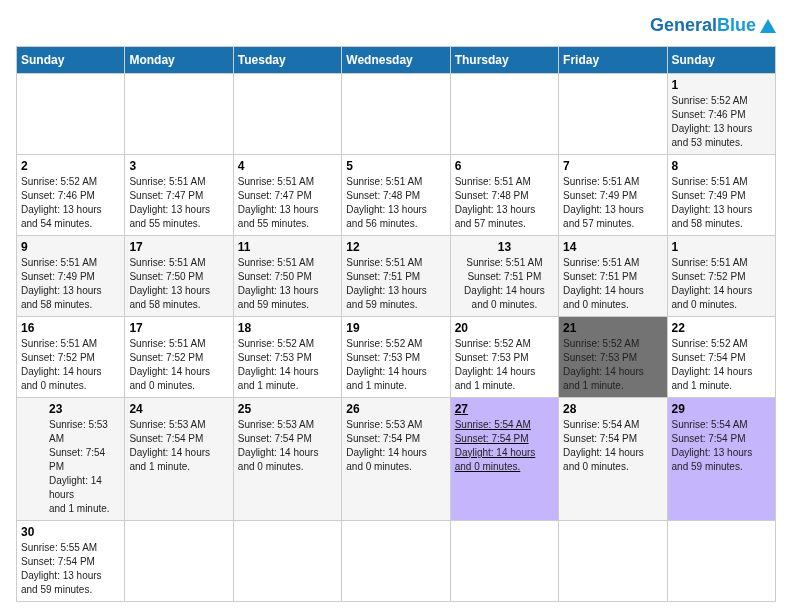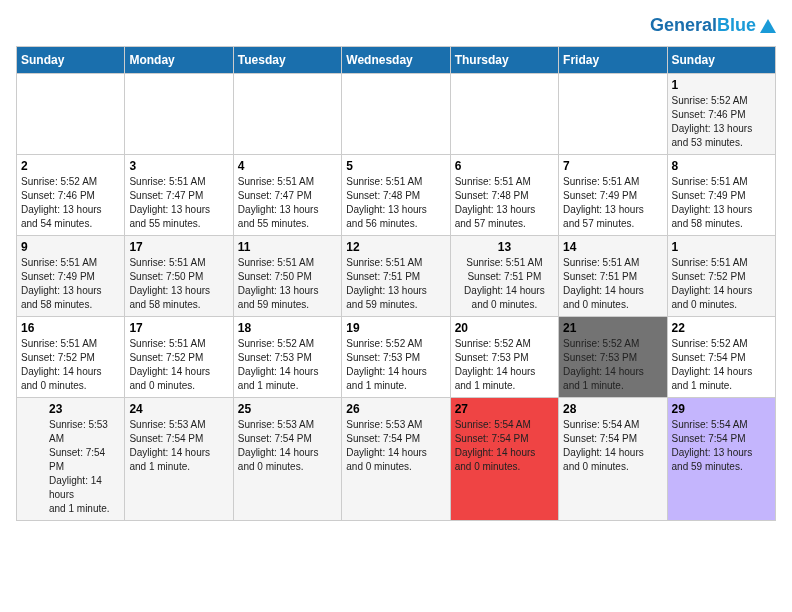--- a/index.html
+++ b/index.html
@@ -318,36 +318,51 @@
 Daylight: 14 hours
 and 0 minutes.</div>
         </td>
         <td style="background: rgb(245, 245, 245);">
           <span class="day-num">26</span>
           <div class="day-info" style="white-space: pre-line;">Sunrise: 5:53 AM
 Sunset: 7:54 PM
 Daylight: 14 hours
 and 0 minutes.</div>
         </td>
-        <td style="background: #ef4444;">
+        <td style="background: #c4b5fd; text-decoration: underline;">
           <span class="day-num">27</span>
           <div class="day-info" style="white-space: pre-line;">Sunrise: 5:54 AM
 Sunset: 7:54 PM
 Daylight: 14 hours
 and 0 minutes.</div>
         </td>
         <td style="background: rgb(245, 245, 245);">
           <span class="day-num">28</span>
           <div class="day-info" style="white-space: pre-line;">Sunrise: 5:54 AM
 Sunset: 7:54 PM
 Daylight: 14 hours
 and 0 minutes.</div>
         </td>
         <td style="background: #c4b5fd; margin-top: 33px;">
           <span class="day-num">29</span>
           <div class="day-info" style="white-space: pre-line;">Sunrise: 5:54 AM
 Sunset: 7:54 PM
 Daylight: 13 hours
 and 59 minutes.</div>
         </td>
+      </tr>
+      <tr>
+        <td style="background: rgb(255, 255, 255);">
+          <span class="day-num">30</span>
+          <div class="day-info" style="white-space: pre-line;">Sunrise: 5:55 AM
+Sunset: 7:54 PM
+Daylight: 13 hours
+and 59 minutes.</div>
+        </td>
+        <td class="empty-cell"></td>
+        <td class="empty-cell"></td>
+        <td class="empty-cell"></td>
+        <td class="empty-cell"></td>
+        <td class="empty-cell"></td>
+        <td class="empty-cell"></td>
       </tr>
     </tbody>
 </table>
 
 </body></html>

